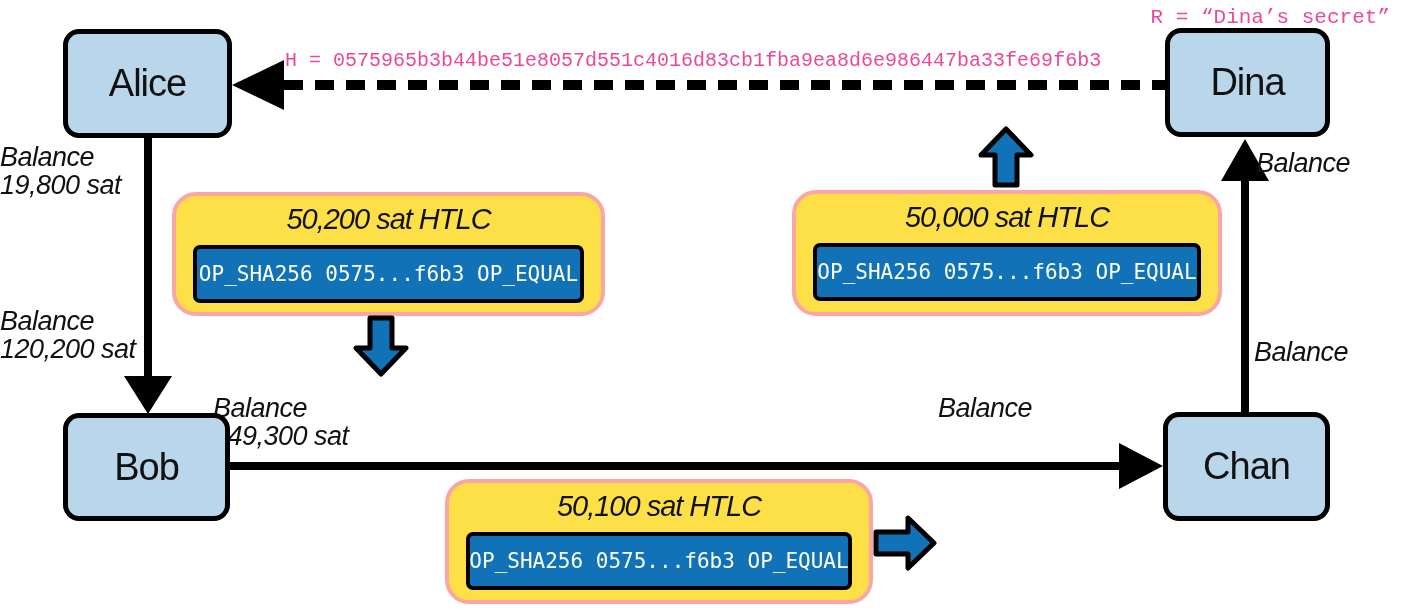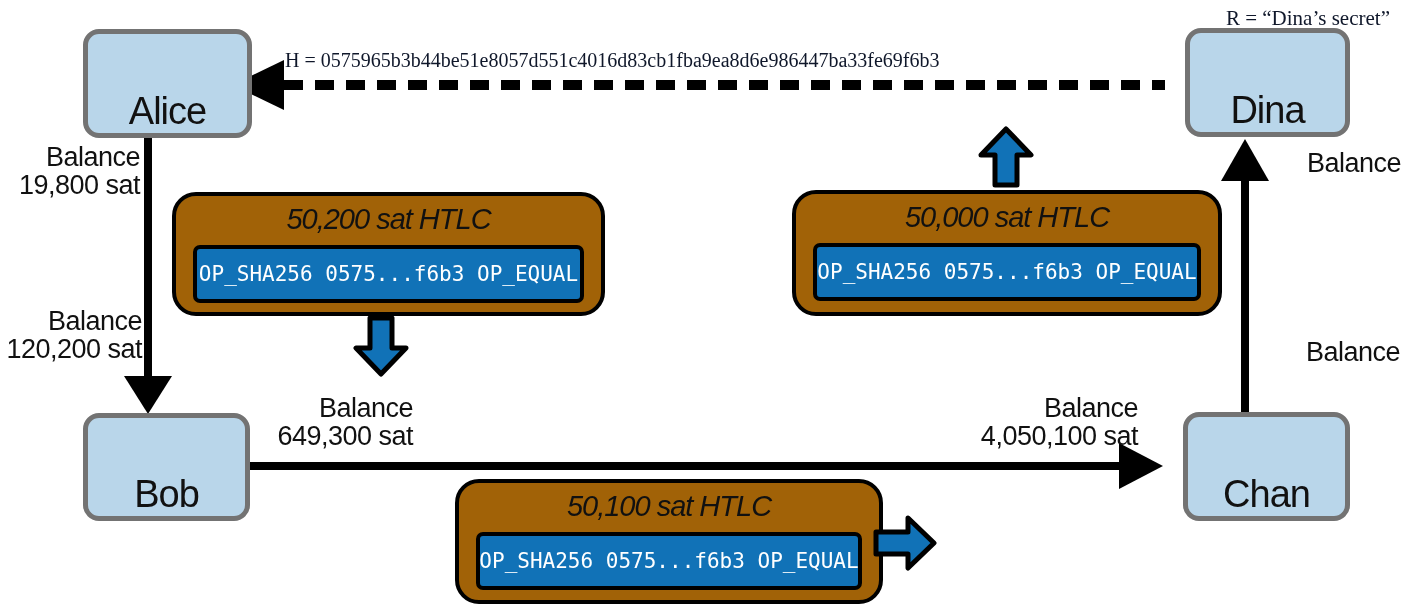--- a/index.html
+++ b/index.html
@@ -12,30 +12,29 @@
     width: 1401px;
     height: 610px;
     background: #ffffff;
     font-family: "Liberation Sans", sans-serif;
     overflow: hidden;
   }
   
   .node {
     position: absolute;
     background: #b9d6ea;
-    border: 5px solid #737373;
+    border: 5px solid #000000;
     border-radius: 16px;
     display: flex;
-    align-items: flex-end;
+    align-items: center;
     justify-content: center;
     font-size: 38px;
     color: #111;
     box-sizing: border-box;
     letter-spacing: -1px;
-    margin-left: 20px;
   }
   #node-alice { left: 63px;  top: 29px;  width: 169px; height: 109px; }
   #node-dina  { left: 1165px; top: 28px; width: 165px; height: 109px; }
   #node-bob   { left: 63px;  top: 413px; width: 167px; height: 108px; }
   #node-chan  { left: 1163px; top: 412px; width: 167px; height: 109px; }
 
   
   .line { position: absolute; background: #000; }
   #line-alice-bob { left: 144px; top: 136px; width: 8px; height: 242px; }
   #line-bob-chan  { left: 228px; top: 462px; width: 897px; height: 8px; }
@@ -66,53 +65,54 @@
   #arrow-into-alice {
     left: 232px; top: 60px;
     border-top: 25px solid transparent;
     border-bottom: 25px solid transparent;
     border-right: 52px solid #000;
   }
 
   
   .mono {
     position: absolute;
-    font-family: Liberation Serif, serif;
-    color: #0f172a;
+    font-family: Liberation Mono, monospace;
+    color: #ec4899;
     white-space: pre;
   }
   #hash-label { left: 285px; top: 49px; font-size: 20px; }
   #preimage-label { left: 1090px; top: 6px; width: 300px; font-size: 21px; text-align: right; }
 
   .balance {
     position: absolute;
+    font-style: italic;
     font-size: 27px;
     line-height: 1.05;
     color: #111;
-    text-align: right;
+    text-align: left;
     letter-spacing: -0.5px;
   }
   #bal-alice-bob-top    { left: 0px;    top: 143px; width: 140px; }
   #bal-alice-bob-bottom { left: 0px;    top: 307px; width: 142px; }
   #bal-bob-chan-left    { left: 213px;  top: 394px; width: 200px; }
   #bal-bob-chan-right   { left: 938px;  top: 394px; width: 200px; }
   #bal-chan-dina-top    { left: 1256px; top: 149px; width: 145px; }
   #bal-chan-dina-bottom { left: 1254px; top: 338px; width: 146px; }
 
   
   .htlc {
     position: absolute;
-    background: #a16207;
-    border: 4px solid #000000;
+    background: #fde047;
+    border: 4px solid #fca5a5;
     border-radius: 24px;
     box-sizing: border-box;
   }
   #htlc-alice-bob { left: 172px; top: 192px; width: 433px; height: 124px; }
   #htlc-chan-dina { left: 792px; top: 190px; width: 430px; height: 126px; }
-  #htlc-bob-chan  { left: 455px; top: 479px; width: 428px; height: 125px; padding-left: 36px; }
+  #htlc-bob-chan  { left: 445px; top: 479px; width: 428px; height: 125px; padding-left: 36px; }
   .htlc-title {
     position: absolute;
     left: 0; right: 0; top: 7px;
     text-align: center;
     font-style: italic;
     font-size: 29px;
     color: #111;
     letter-spacing: -1px;
   }
   .htlc-script {
@@ -166,21 +166,20 @@
   <div class="balance" id="bal-alice-bob-bottom">
     <div>Balance</div>
     <div>120,200 sat</div>
   </div>
   <div class="balance" id="bal-bob-chan-left">
     <div>Balance</div>
     <div>649,300 sat</div>
   </div>
   <div class="balance" id="bal-bob-chan-right">
     <div>Balance</div>
-    <div>4,050,100 sat</div>
   </div>
   <div class="balance" id="bal-chan-dina-top">
     <div>Balance</div>
   </div>
   <div class="balance" id="bal-chan-dina-bottom">
     <div>Balance</div>
   </div>
 
   <div class="htlc" id="htlc-alice-bob">
     <div class="htlc-title">50,200 sat HTLC</div>

